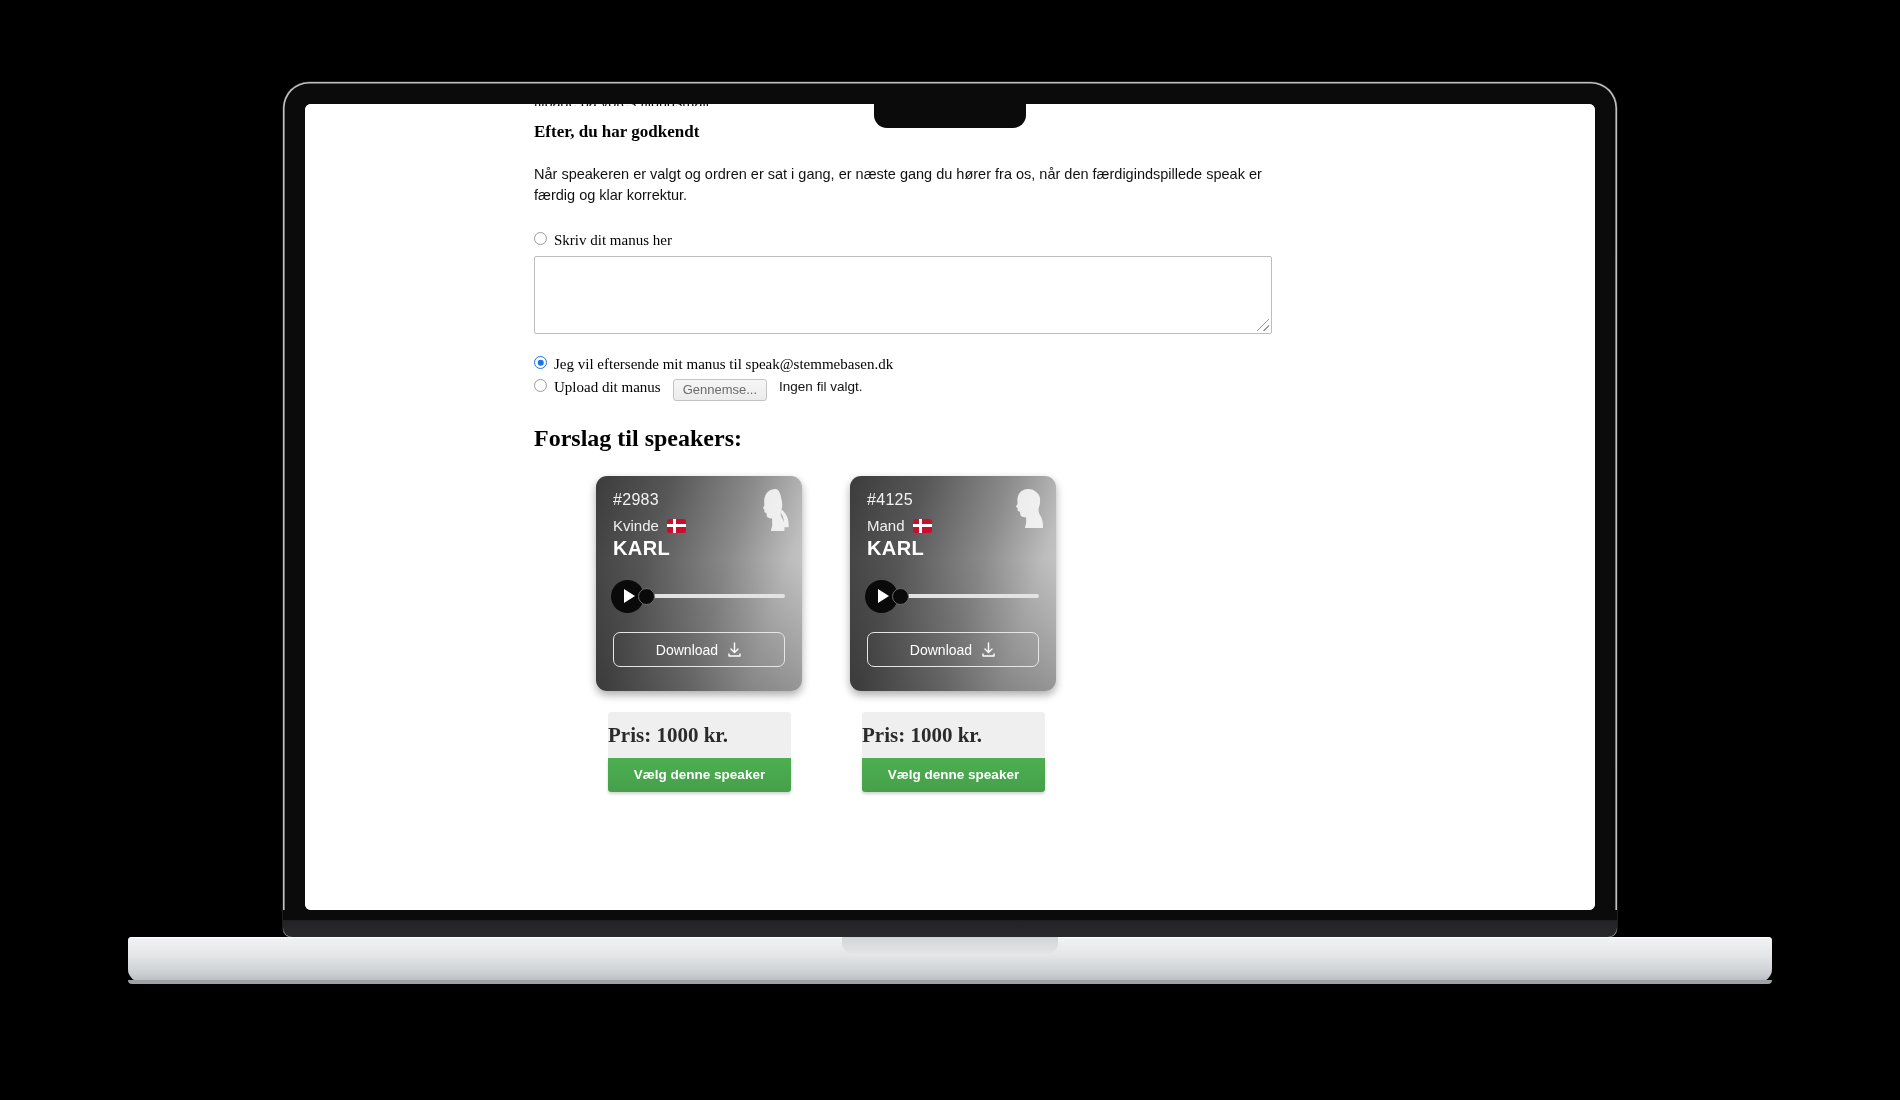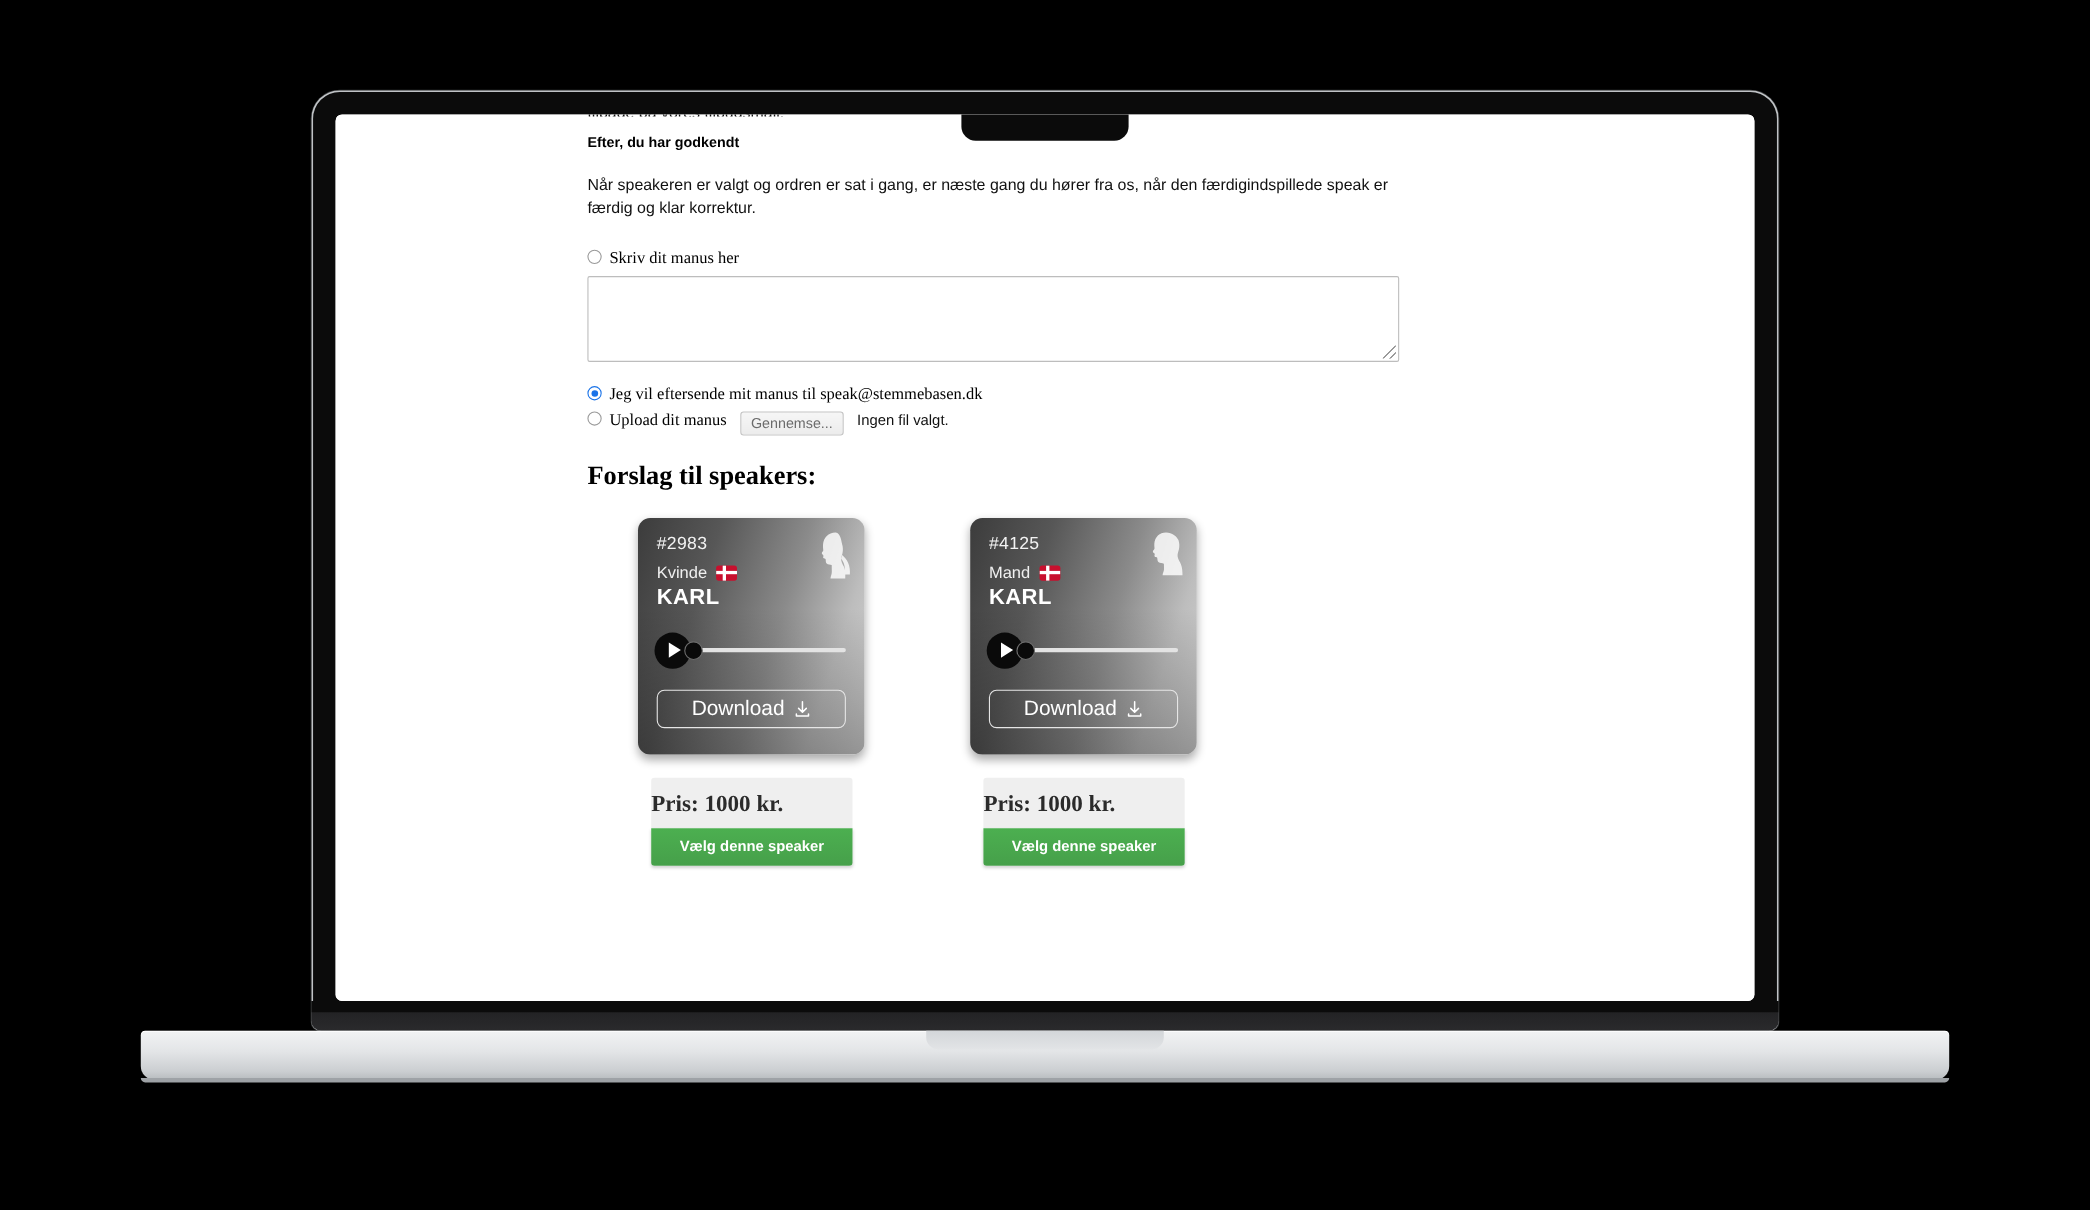--- a/index.html
+++ b/index.html
@@ -133,23 +133,23 @@
     font-family: "Liberation Sans", sans-serif;
     font-size: 14.5px;
     line-height: 22px;
     color: #111;
     margin: 0 0 16px 0;
     height: 14px;
     overflow: hidden;
   }
 
   .lead-bold {
-    font-family: Liberation Sans, sans-serif;
+    font-family: Liberation Serif, serif;
     font-weight: bold;
-    font-size: 13px;
+    font-size: 17px;
     margin: 0 0 22px 0;
     color: #000;
   }
 
   .paragraph {
     font-family: "Liberation Sans", sans-serif;
     font-size: 14.5px;
     line-height: 21px;
     margin: 0 0 26px 0;
     color: #111;
@@ -241,22 +241,22 @@
     font-family: "Liberation Serif", serif;
     font-weight: bold;
     font-size: 24px;
     color: #000;
     margin: 24px 0 24px 0;
   }
 
   
   .cards {
     display: flex;
-    gap: 96px;
-    margin-left: 46px;
+    gap: 48px;
+    margin-left: 62px;
   }
   .card-col {
     width: 206px;
   }
   .speaker-card {
     position: relative;
     width: 206px;
     height: 215px;
     border-radius: 11px;
     background: linear-gradient(108deg,
@@ -397,21 +397,21 @@
   .download-btn {
     display: flex;
     align-items: center;
     justify-content: center;
     gap: 9px;
     height: 33px;
     border: 1.4px solid #e6e6e6;
     border-radius: 7px;
     color: #ffffff;
     font-family: "Liberation Sans", sans-serif;
-    font-size: 19px;
+    font-size: 14px;
     cursor: pointer;
     background: transparent;
   }
 
   .price-box {
     background: #efefef;
     border-radius: 3px 3px 0 0;
     padding: 11px 0 10px 0;
     font-family: "Liberation Serif", serif;
     font-weight: bold;

